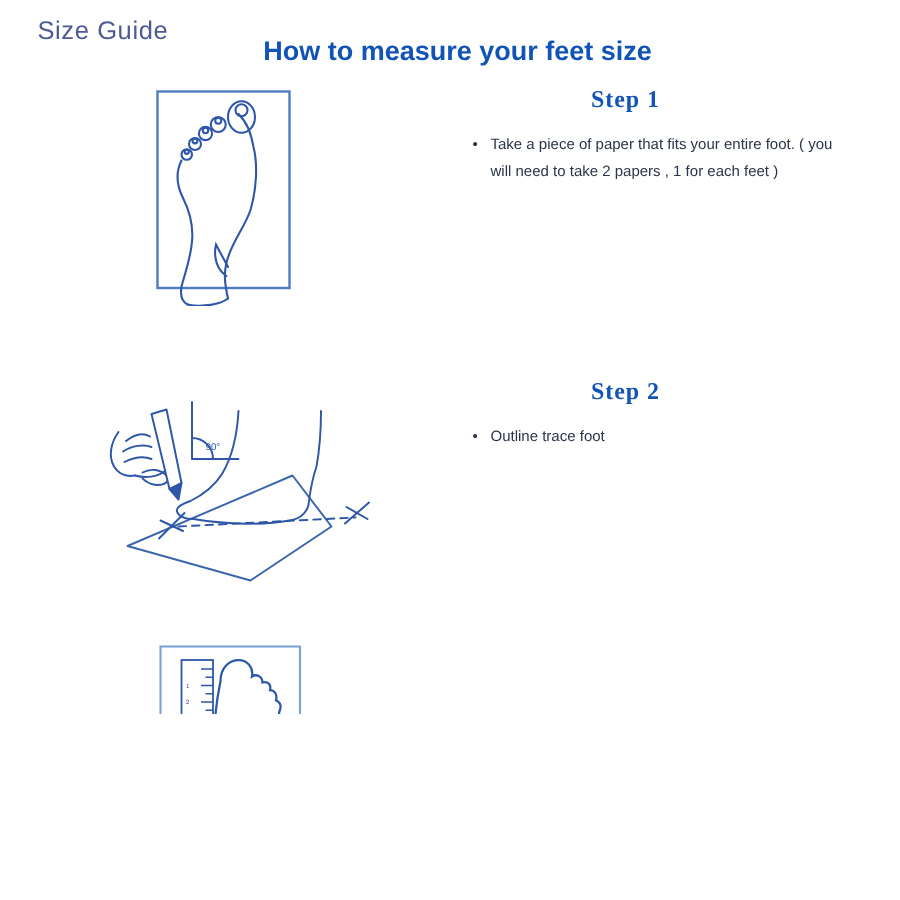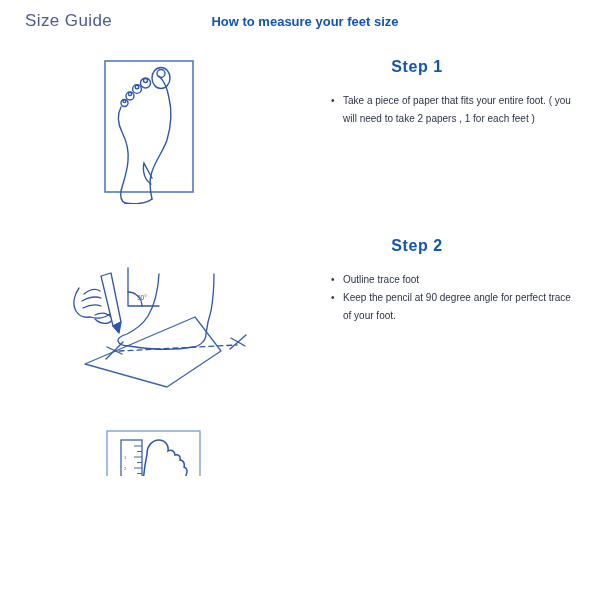--- a/index.html
+++ b/index.html
@@ -4,31 +4,31 @@
 <style>
   html,body{margin:0;padding:0;background:#fff;}
   .page{
     position:relative;width:600px;height:476px;background:#ffffff;
     font-family:"Liberation Sans",sans-serif;overflow:hidden;
   }
   .size-guide{
     position:absolute;left:25px;top:11px;font-size:17px;color:#4d5b90;letter-spacing:.4px;
   }
   .main-heading{
-    position:absolute;left:10px;top:14px;width:590px;text-align:center;
-    font-size:13px;font-weight:bold;color:#1254b5;
+    position:absolute;left:10px;top:24px;width:590px;text-align:center;
+    font-size:18px;font-weight:bold;color:#1254b5;
   }
   .step-text{position:absolute;left:312px;width:270px;}
-  .step1-text{top:58px}.step2-text{top:237px}.step3-text{top:437px}
+  .step1-text{top:58px}.step2-text{top:253px}.step3-text{top:437px}
   .step-title{
     width:210px;text-align:center;font-size:16px;font-weight:bold;
-    color:#1254b5;margin:0 0 12px;letter-spacing:.6px;
+    color:#1254b5;margin:0 0 12px;letter-spacing:.6px;font-family:Liberation Serif, serif;
   }
   ul.bullets{
-    list-style:none;margin:16px;padding:0;width:250px;
+    list-style:none;margin:0;padding:0;width:250px;
     font-size:10px;line-height:18px;color:#2b3448;
   }
   ul.bullets li{position:relative;padding-left:15px;}
   ul.bullets li::before{
     content:"•";position:absolute;left:3px;top:0;font-size:10px;color:#2b3448;
   }
   .ill{position:absolute;}
   .ill1{left:95px;top:52px;width:115px;height:152px;}
   .ill2{left:55px;top:250px;width:210px;height:145px;}
   .ill3{left:101px;top:424px;width:105px;height:148px;}
@@ -91,21 +91,20 @@
         <path d="M73,42 A14,14 0 0 1 87,56"></path>
       </g>
     </g>
     <text x="82" y="50" font-size="6.5" fill="#2e57a8">90°</text>
   </svg>
 
   <div class="step-text step2-text">
     <h3 class="step-title">Step 2</h3>
     <ul class="bullets">
       <li>Outline trace foot</li>
-      <li>Keep the pencil at 90 degree angle for perfect trace of your foot.</li>
     </ul>
   </div>
 
   <svg class="ill ill3" viewBox="0 0 105 148">
     <rect x="6" y="7" width="93" height="136" fill="none" stroke="#7da3d6" stroke-width="1.4"></rect>
     <g fill="none" stroke="#2e57a8" stroke-width="1.2">
       <rect x="20" y="16" width="21" height="123"></rect>
       <path stroke-width="0.9" d="M41,22 H33 M41,27.5 H36 M41,33 H33 M41,38.5 H36 M41,44 H33 M41,49.5 H36 M41,55 H33 M41,60.5 H36 M41,66 H33 M41,71.5 H36 M41,77 H33 M41,82.5 H36 M41,88 H33 M41,93.5 H36 M41,99 H33 M41,104.5 H36 M41,110 H33 M41,115.5 H36 M41,121 H33 M41,126.5 H36 M41,132 H33"></path>
     </g>
     <g font-size="4" fill="#2e57a8">

